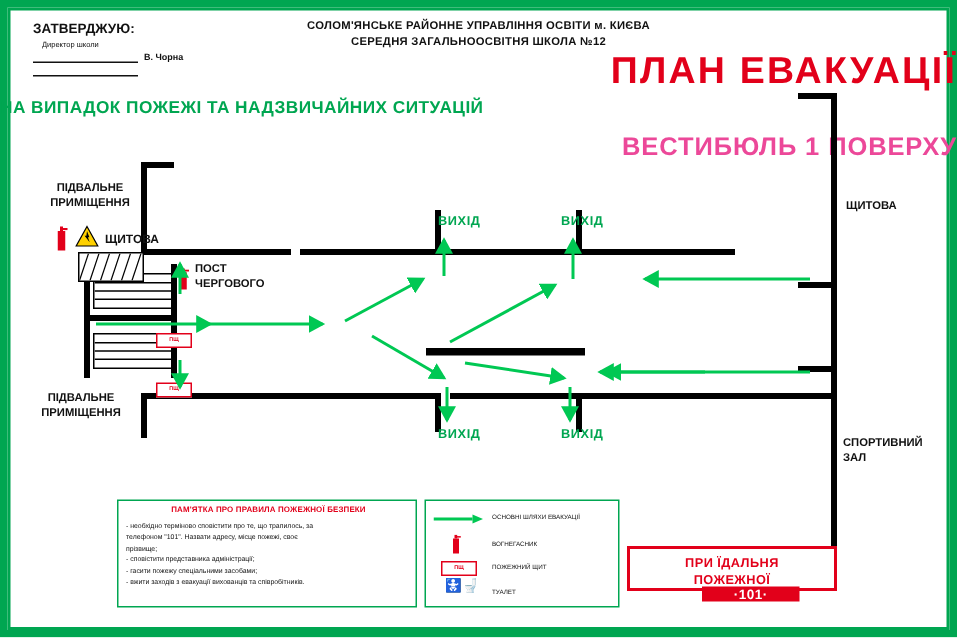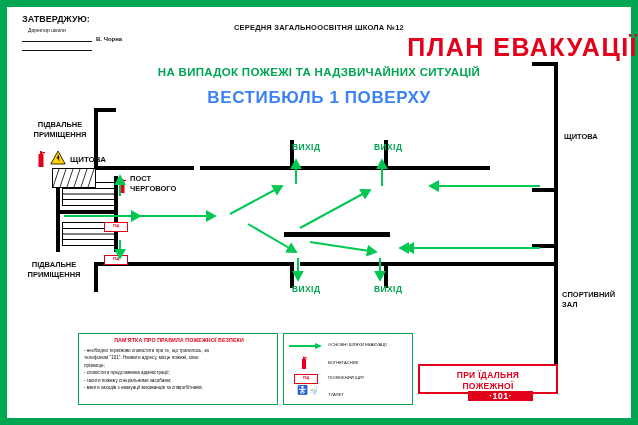--- a/index.html
+++ b/index.html
@@ -19,23 +19,23 @@
   }
   .t{position:absolute;}
   
   .hdr-line{
     width:100%;text-align:center;color:#111;font-weight:bold;
   }
   #hdr1{left:0;top:12px;width:638px;font-size:7.5px;letter-spacing:.2px;}
   #hdr2{left:0;top:23px;width:638px;font-size:7.5px;letter-spacing:.2px;}
   #title1{left:0;top:33px;width:638px;text-align:right;color:#e2001a;
     font-weight:bold;font-size:25px;letter-spacing:1.5px;}
-  #title2{left:0;top:66px;width:638px;text-align:center;color:#00a651;
+  #title2{left:0;top:66px;width:638px;text-align:left;color:#00a651;
     font-weight:bold;font-size:11.5px;letter-spacing:.3px;}
-  #title3{left:0;top:88px;width:638px;text-align:center;color:#3b82f6;
+  #title3{left:0;top:88px;width:638px;text-align:right;color:#ec4899;
     font-weight:bold;font-size:17px;letter-spacing:.6px;}
   
   #approve{left:22px;top:14px;font-size:9px;font-weight:bold;color:#111;}
   #approve-sub{left:28px;top:27px;font-size:5px;color:#111;}
   #approve-rule1{left:22px;top:41px;width:70px;height:1px;background:#111;}
   #approve-name{left:96px;top:36px;font-size:6px;font-weight:bold;color:#111;}
   #approve-rule2{left:22px;top:50px;width:70px;height:1px;background:#111;}
 
   
   .lbl{color:#111;font-weight:bold;font-size:7.5px;line-height:9.5px;}
@@ -101,20 +101,21 @@
 
   <div class="frame-outer"></div>
   <div class="frame-inner"></div>
 
   <div class="t" id="approve">ЗАТВЕРДЖУЮ:</div>
   <div class="t" id="approve-sub">Директор школи</div>
   <div class="t" id="approve-rule1"></div>
   <div class="t" id="approve-name">В. Чорна</div>
   <div class="t" id="approve-rule2"></div>
 
+  <div class="t hdr-line" id="hdr1">СОЛОМ'ЯНСЬКЕ РАЙОННЕ УПРАВЛІННЯ ОСВІТИ м. КИЄВА</div>
   <div class="t hdr-line" id="hdr2">СЕРЕДНЯ ЗАГАЛЬНООСВІТНЯ ШКОЛА №12</div>
   <div class="t" id="title1">ПЛАН  ЕВАКУАЦІЇ</div>
   <div class="t" id="title2">НА ВИПАДОК ПОЖЕЖІ ТА  НАДЗВИЧАЙНИХ СИТУАЦІЙ</div>
   <div class="t" id="title3">ВЕСТИБЮЛЬ 1 ПОВЕРХУ</div>
 
   <div class="wall" style="left:94px;top:108px;width:4px;height:58px;"></div>
   <div class="wall" style="left:94px;top:108px;width:22px;height:4px;"></div>
 
   <div class="wall" style="left:94px;top:166px;width:100px;height:4px;"></div>
   <div class="wall" style="left:200px;top:166px;width:290px;height:4px;"></div>

